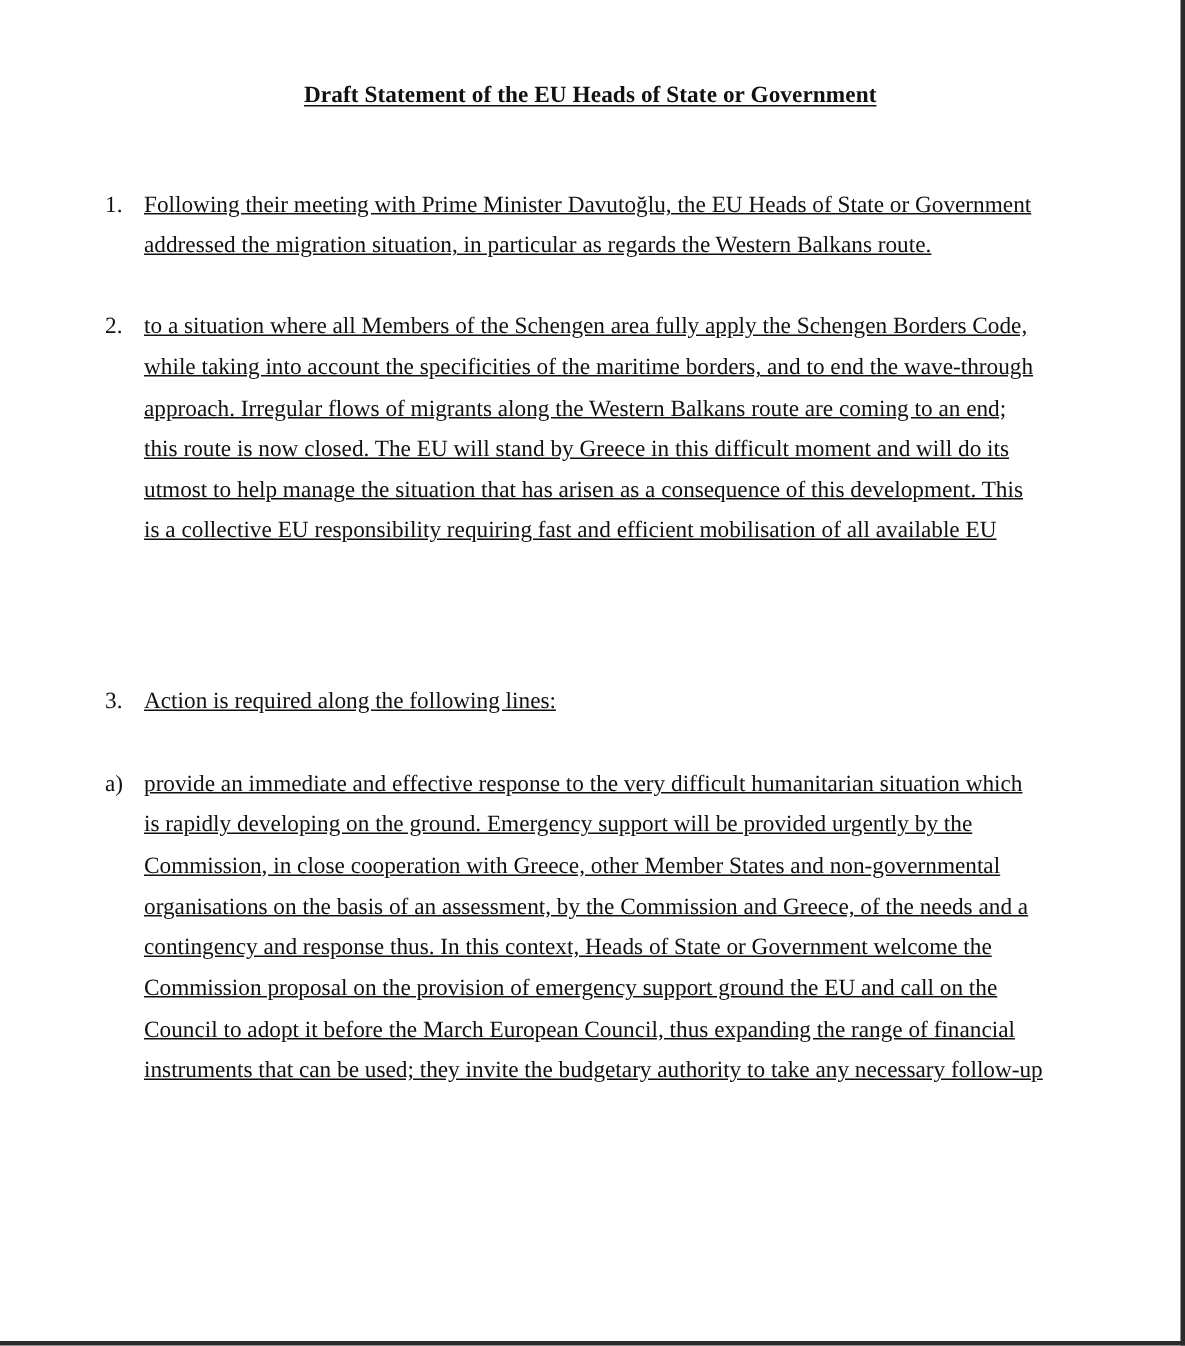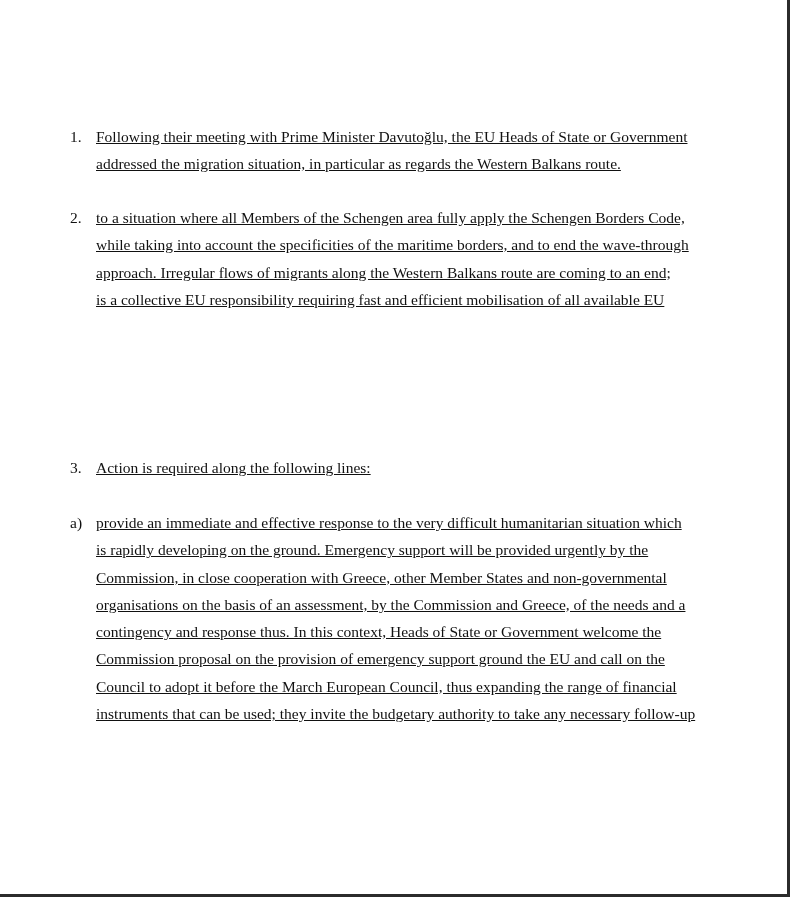--- a/index.html
+++ b/index.html
@@ -56,35 +56,38 @@
     }
     .item .body span.line {
       display: block;
       white-space: nowrap;
     }
   </style>
 </head>
 <body>
 
 <div class="page">
+  <div class="title">Draft Statement of the EU Heads of State or Government</div>
 
   <div class="item" style="top:123px;">
     <span class="marker">1.</span>
     <div class="body">
       <span class="line">Following their meeting with Prime Minister Davutoğlu, the EU Heads of State or Government</span>
       <span class="line">addressed the migration situation, in particular as regards the Western Balkans route.</span>
     </div>
   </div>
 
   <div class="item" style="top:204px;">
     <span class="marker">2.</span>
     <div class="body">
       <span class="line">to a situation where all Members of the Schengen area fully apply the Schengen Borders Code,</span>
       <span class="line">while taking into account the specificities of the maritime borders, and to end the wave-through</span>
       <span class="line">approach. Irregular flows of migrants along the Western Balkans route are coming to an end;</span>
+      <span class="line">this route is now closed. The EU will stand by Greece in this difficult moment and will do its</span>
+      <span class="line">utmost to help manage the situation that has arisen as a consequence of this development. This</span>
       <span class="line">is a collective EU responsibility requiring fast and efficient mobilisation of all available EU</span>
     </div>
   </div>
 
   <div class="item" style="top:454px;">
     <span class="marker">3.</span>
     <div class="body">
       <span class="line">Action is required along the following lines:</span>
     </div>
   </div>

